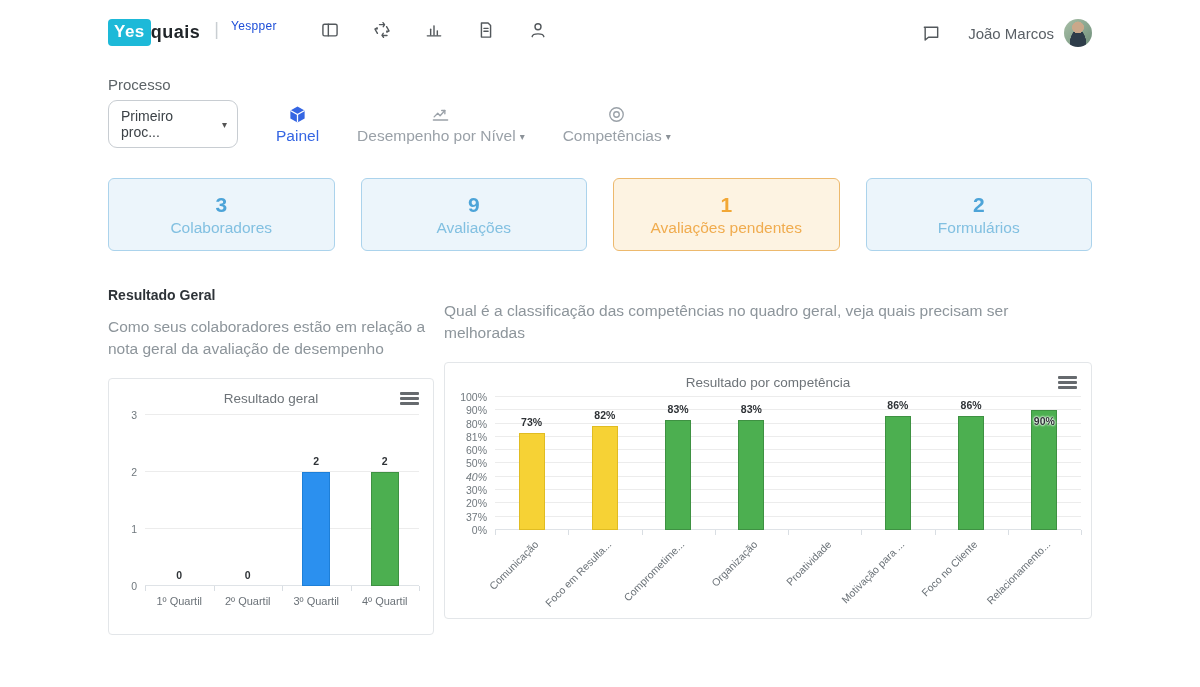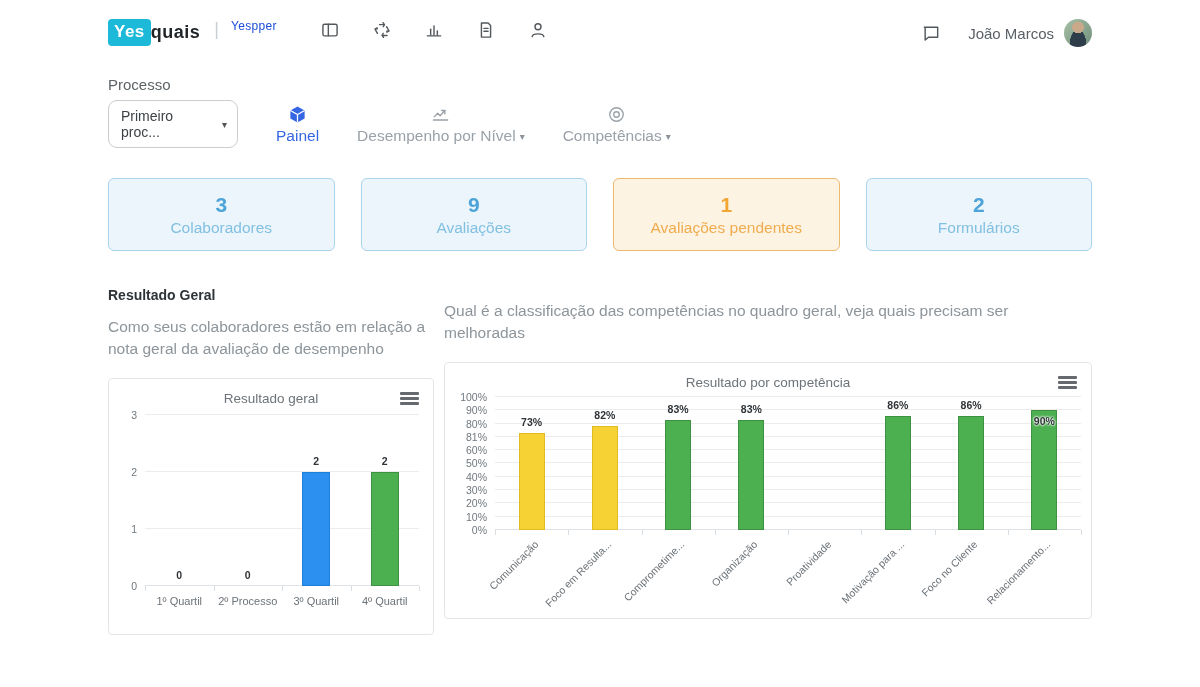--- a/index.html
+++ b/index.html
@@ -245,21 +245,21 @@
             <div class="tick" style="left: 50%;"></div>
             <div class="tick" style="left: 75%;"></div>
             <div class="tick" style="left: 100%;"></div>
             <div class="slot" style="left: 0%; width: 25%;">
               <span class="bar-label" style="bottom: calc(0% + 5px);">0</span>
             </div>
             <span class="xlab" style="left: 12.5%;">1º Quartil</span>
             <div class="slot" style="left: 25%; width: 25%;">
               <span class="bar-label" style="bottom: calc(0% + 5px);">0</span>
             </div>
-            <span class="xlab" style="left: 37.5%;">2º Processo</span>
+            <span class="xlab" style="left: 37.5%;">2º Quartil</span>
             <div class="slot" style="left: 50%; width: 25%;">
               <div class="bar" style="width: 28px; height: 66.6667%; background: rgb(43, 144, 239); border: 1px solid rgb(29, 127, 216);"></div>
               <span class="bar-label" style="bottom: calc(66.6667% + 5px);">2</span>
             </div>
             <span class="xlab" style="left: 62.5%;">3º Quartil</span>
             <div class="slot" style="left: 75%; width: 25%;">
               <div class="bar" style="width: 28px; height: 66.6667%; background: rgb(76, 175, 80); border: 1px solid rgb(62, 145, 66);"></div>
               <span class="bar-label" style="bottom: calc(66.6667% + 5px);">2</span>
             </div>
             <span class="xlab" style="left: 87.5%;">4º Quartil</span>
@@ -272,27 +272,27 @@
           <div class="chart-title">Resultado por competência</div>
           <div class="chart-menu">
             <i></i>
             <i></i>
             <i></i>
           </div>
           <div class="plot" style="inset: 34px 10px 88px 50px;">
             <div class="gridline zero" style="bottom: 0%;"></div>
             <span class="ylab" style="bottom: calc(0%); transform: translateY(50%);">0%</span>
             <div class="gridline" style="bottom: 10%;"></div>
-            <span class="ylab" style="bottom: calc(10%); transform: translateY(50%);">10%</span>
+            <span class="ylab" style="bottom: calc(10%); transform: translateY(50%);">37%</span>
             <div class="gridline" style="bottom: 20%;"></div>
             <span class="ylab" style="bottom: calc(20%); transform: translateY(50%);">20%</span>
             <div class="gridline" style="bottom: 30%;"></div>
             <span class="ylab" style="bottom: calc(30%); transform: translateY(50%);">30%</span>
             <div class="gridline" style="bottom: 40%;"></div>
-            <span class="ylab" style="bottom: calc(40%); transform: translateY(50%);">40%</span>
+            <span class="ylab" style="bottom: calc(40%); transform: translateY(50%); font-style: italic;">40%</span>
             <div class="gridline" style="bottom: 50%;"></div>
             <span class="ylab" style="bottom: calc(50%); transform: translateY(50%);">50%</span>
             <div class="gridline" style="bottom: 60%;"></div>
             <span class="ylab" style="bottom: calc(60%); transform: translateY(50%);">60%</span>
             <div class="gridline" style="bottom: 70%;"></div>
             <span class="ylab" style="bottom: calc(70%); transform: translateY(50%);">81%</span>
             <div class="gridline" style="bottom: 80%;"></div>
             <span class="ylab" style="bottom: calc(80%); transform: translateY(50%);">80%</span>
             <div class="gridline" style="bottom: 90%;"></div>
             <span class="ylab" style="bottom: calc(90%); transform: translateY(50%);">90%</span>

